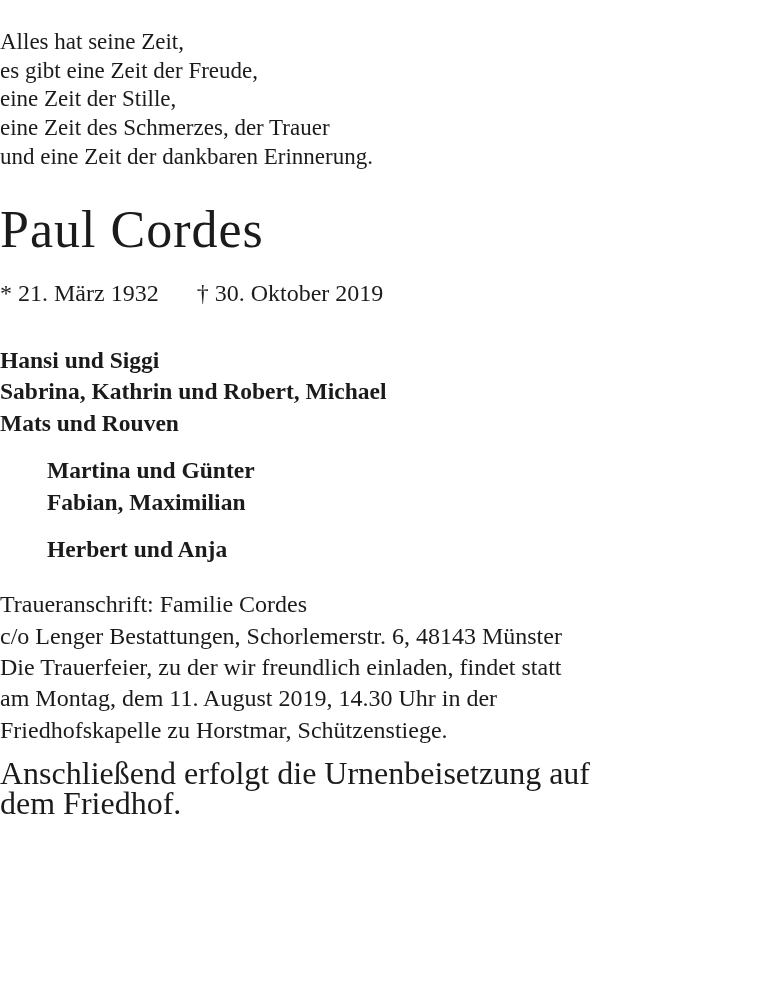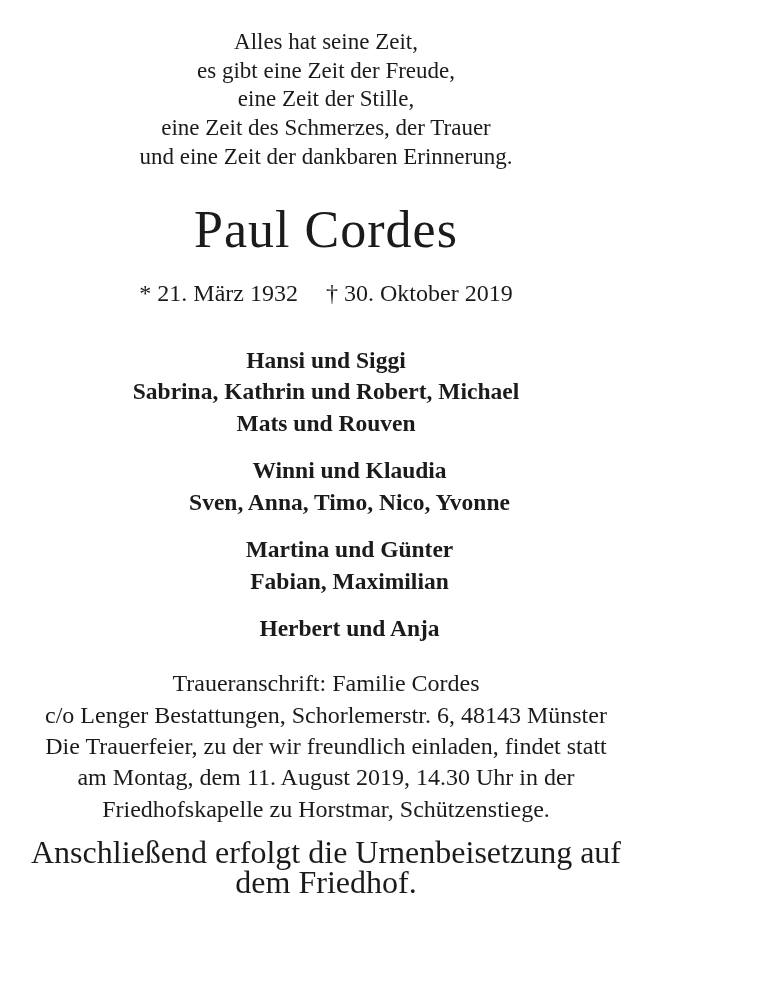--- a/index.html
+++ b/index.html
@@ -7,21 +7,20 @@
     padding: 0;
     background: #ffffff;
   }
   .page {
     position: relative;
     width: 652px;
     height: 1000px;
     background: #ffffff;
     color: #1b1b1b;
     font-family: "Liberation Serif", "DejaVu Serif", serif;
-    text-align: center;
     overflow: hidden;
     box-sizing: border-box;
     padding-top: 28px;
   }
   .poem {
     font-size: 23px;
     line-height: 28.7px;
   }
   .name {
     margin: 25px 0 0 0;
@@ -29,21 +28,21 @@
     line-height: 66px;
     font-weight: 400;
     letter-spacing: 1px;
   }
   .dates {
     margin-top: 15px;
     font-size: 24px;
     line-height: 30px;
   }
   .dates .birth { margin-right: 14px; }
-  .dates .death { margin-left: 14px; }
+  .dates .death { margin-left: 24px; }
   .family {
     margin-top: 37px;
     font-weight: 700;
     font-size: 23.5px;
     line-height: 31.5px;
   }
   .group + .group { margin-top: 16px; padding-left: 47px; }
   .address {
     margin-top: 22px;
     font-size: 24px;
@@ -78,24 +77,20 @@
     <span class="birth">* 21. März 1932</span><span class="death">† 30. Oktober 2019</span>
   </div>
 
   <div class="family">
     <div class="group">
       <div>Hansi und Siggi</div>
       <div>Sabrina, Kathrin und Robert, Michael</div>
       <div>Mats und Rouven</div>
     </div>
     <div class="group">
-      <div>Winni und Klaudia</div>
-      <div>Sven, Anna, Timo, Nico, Yvonne</div>
-    </div>
-    <div class="group">
       <div>Martina und Günter</div>
       <div>Fabian, Maximilian</div>
     </div>
     <div class="group">
       <div>Herbert und Anja</div>
     </div>
   </div>
 
   <div class="address">
     <div>Traueranschrift: Familie Cordes</div>

